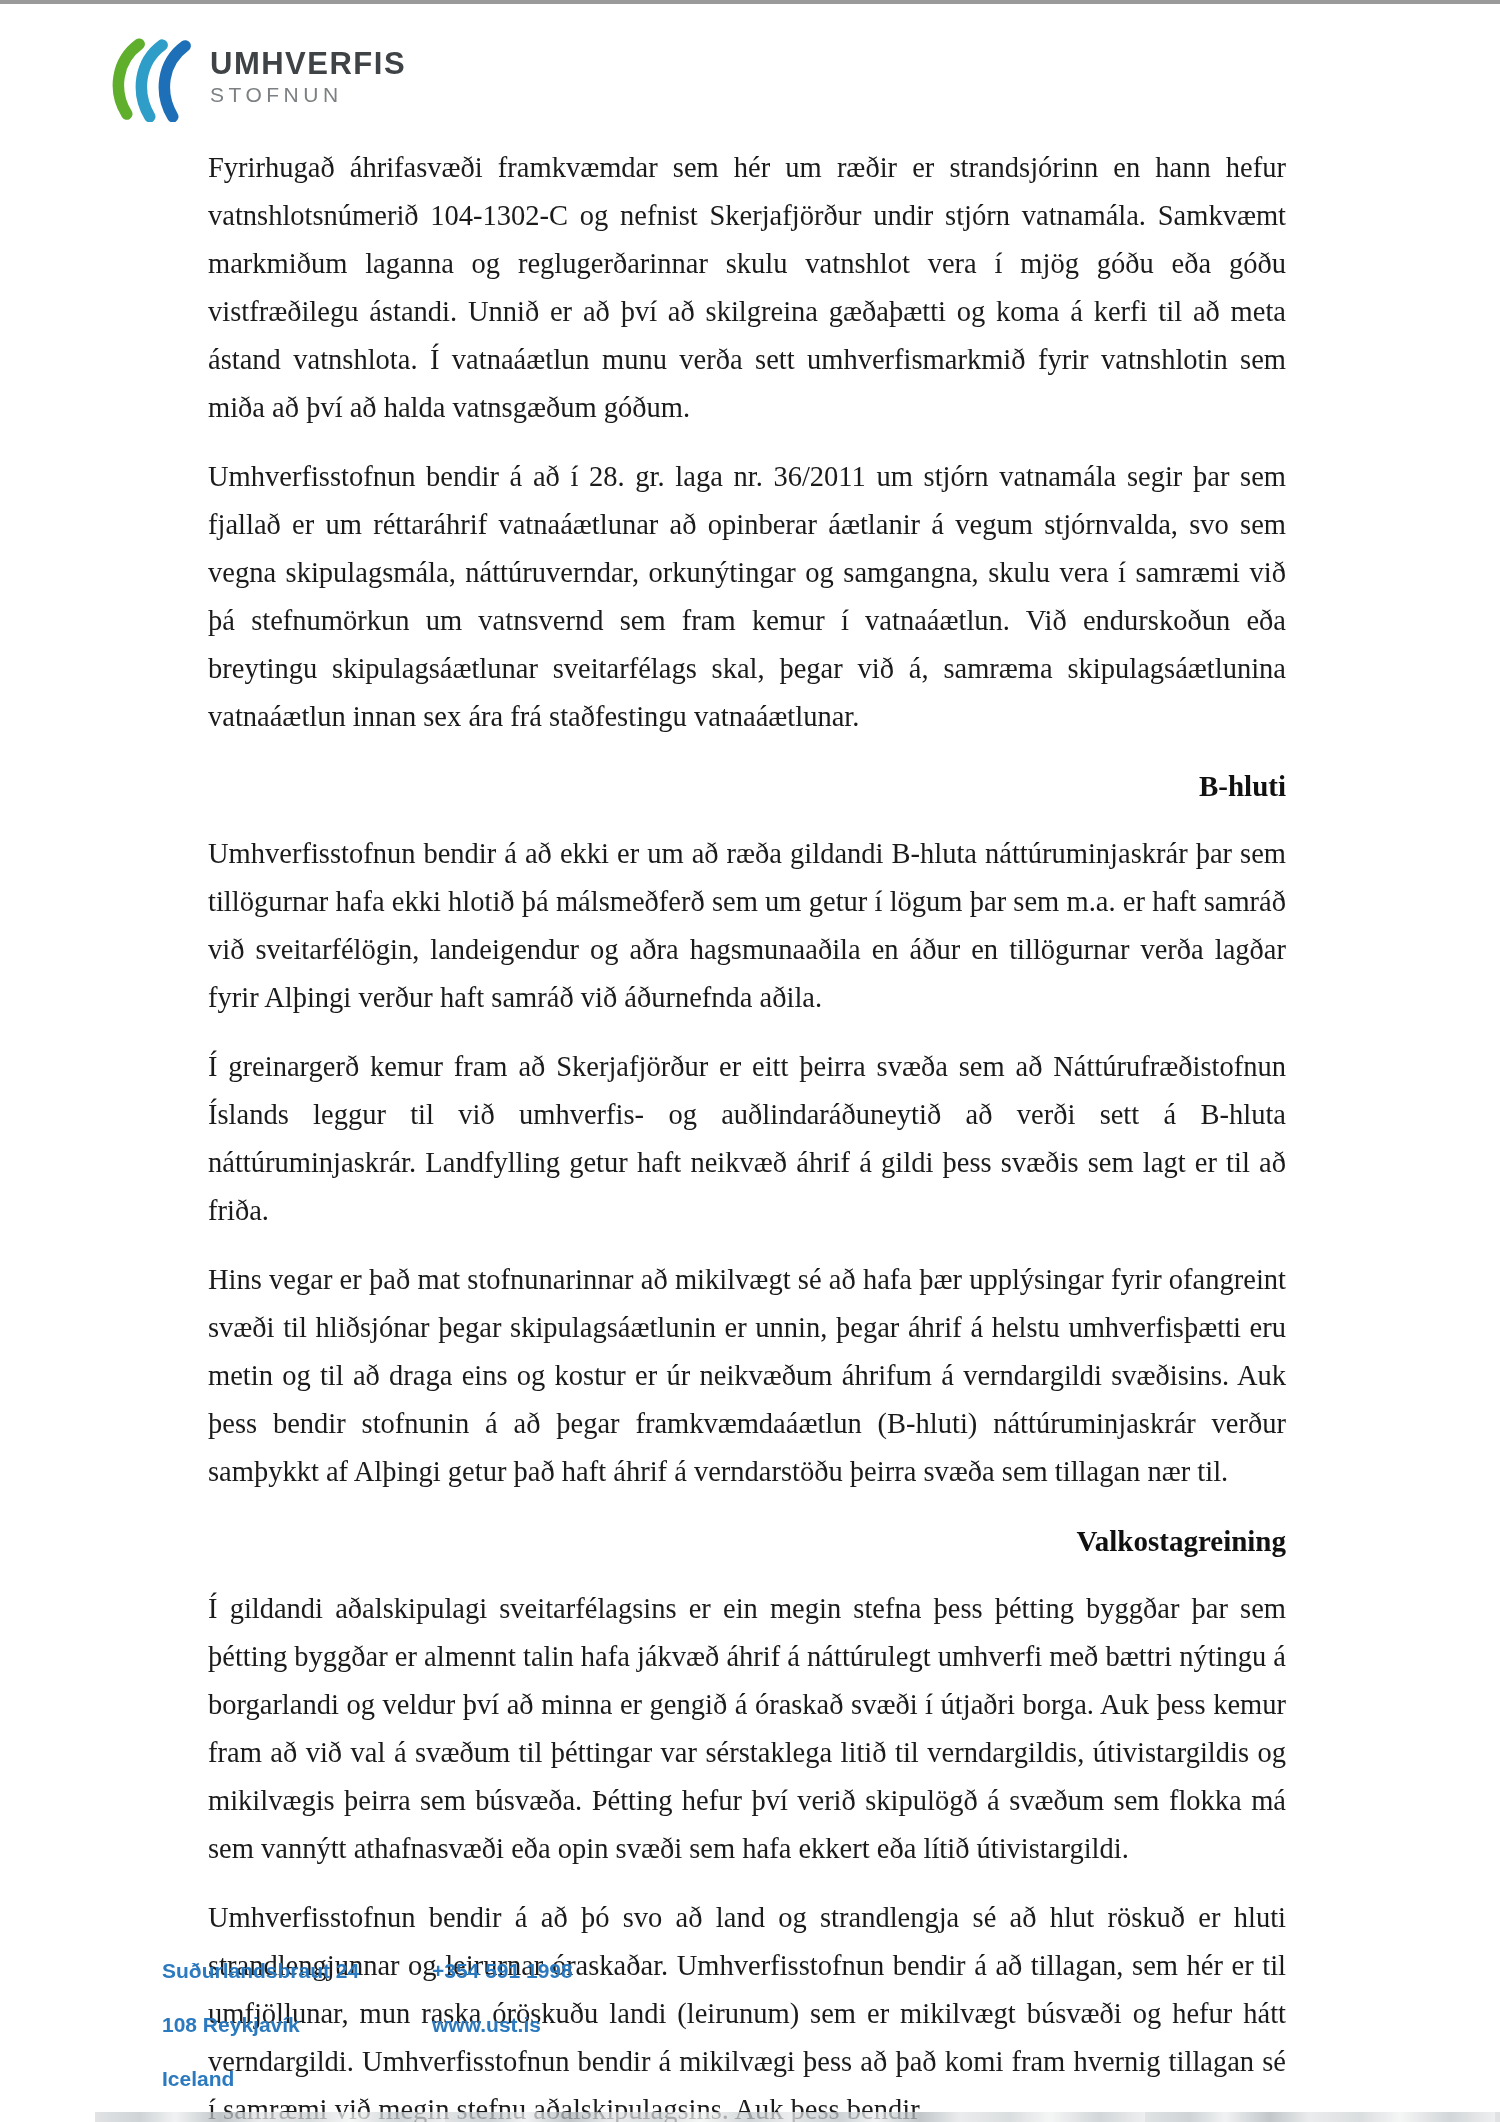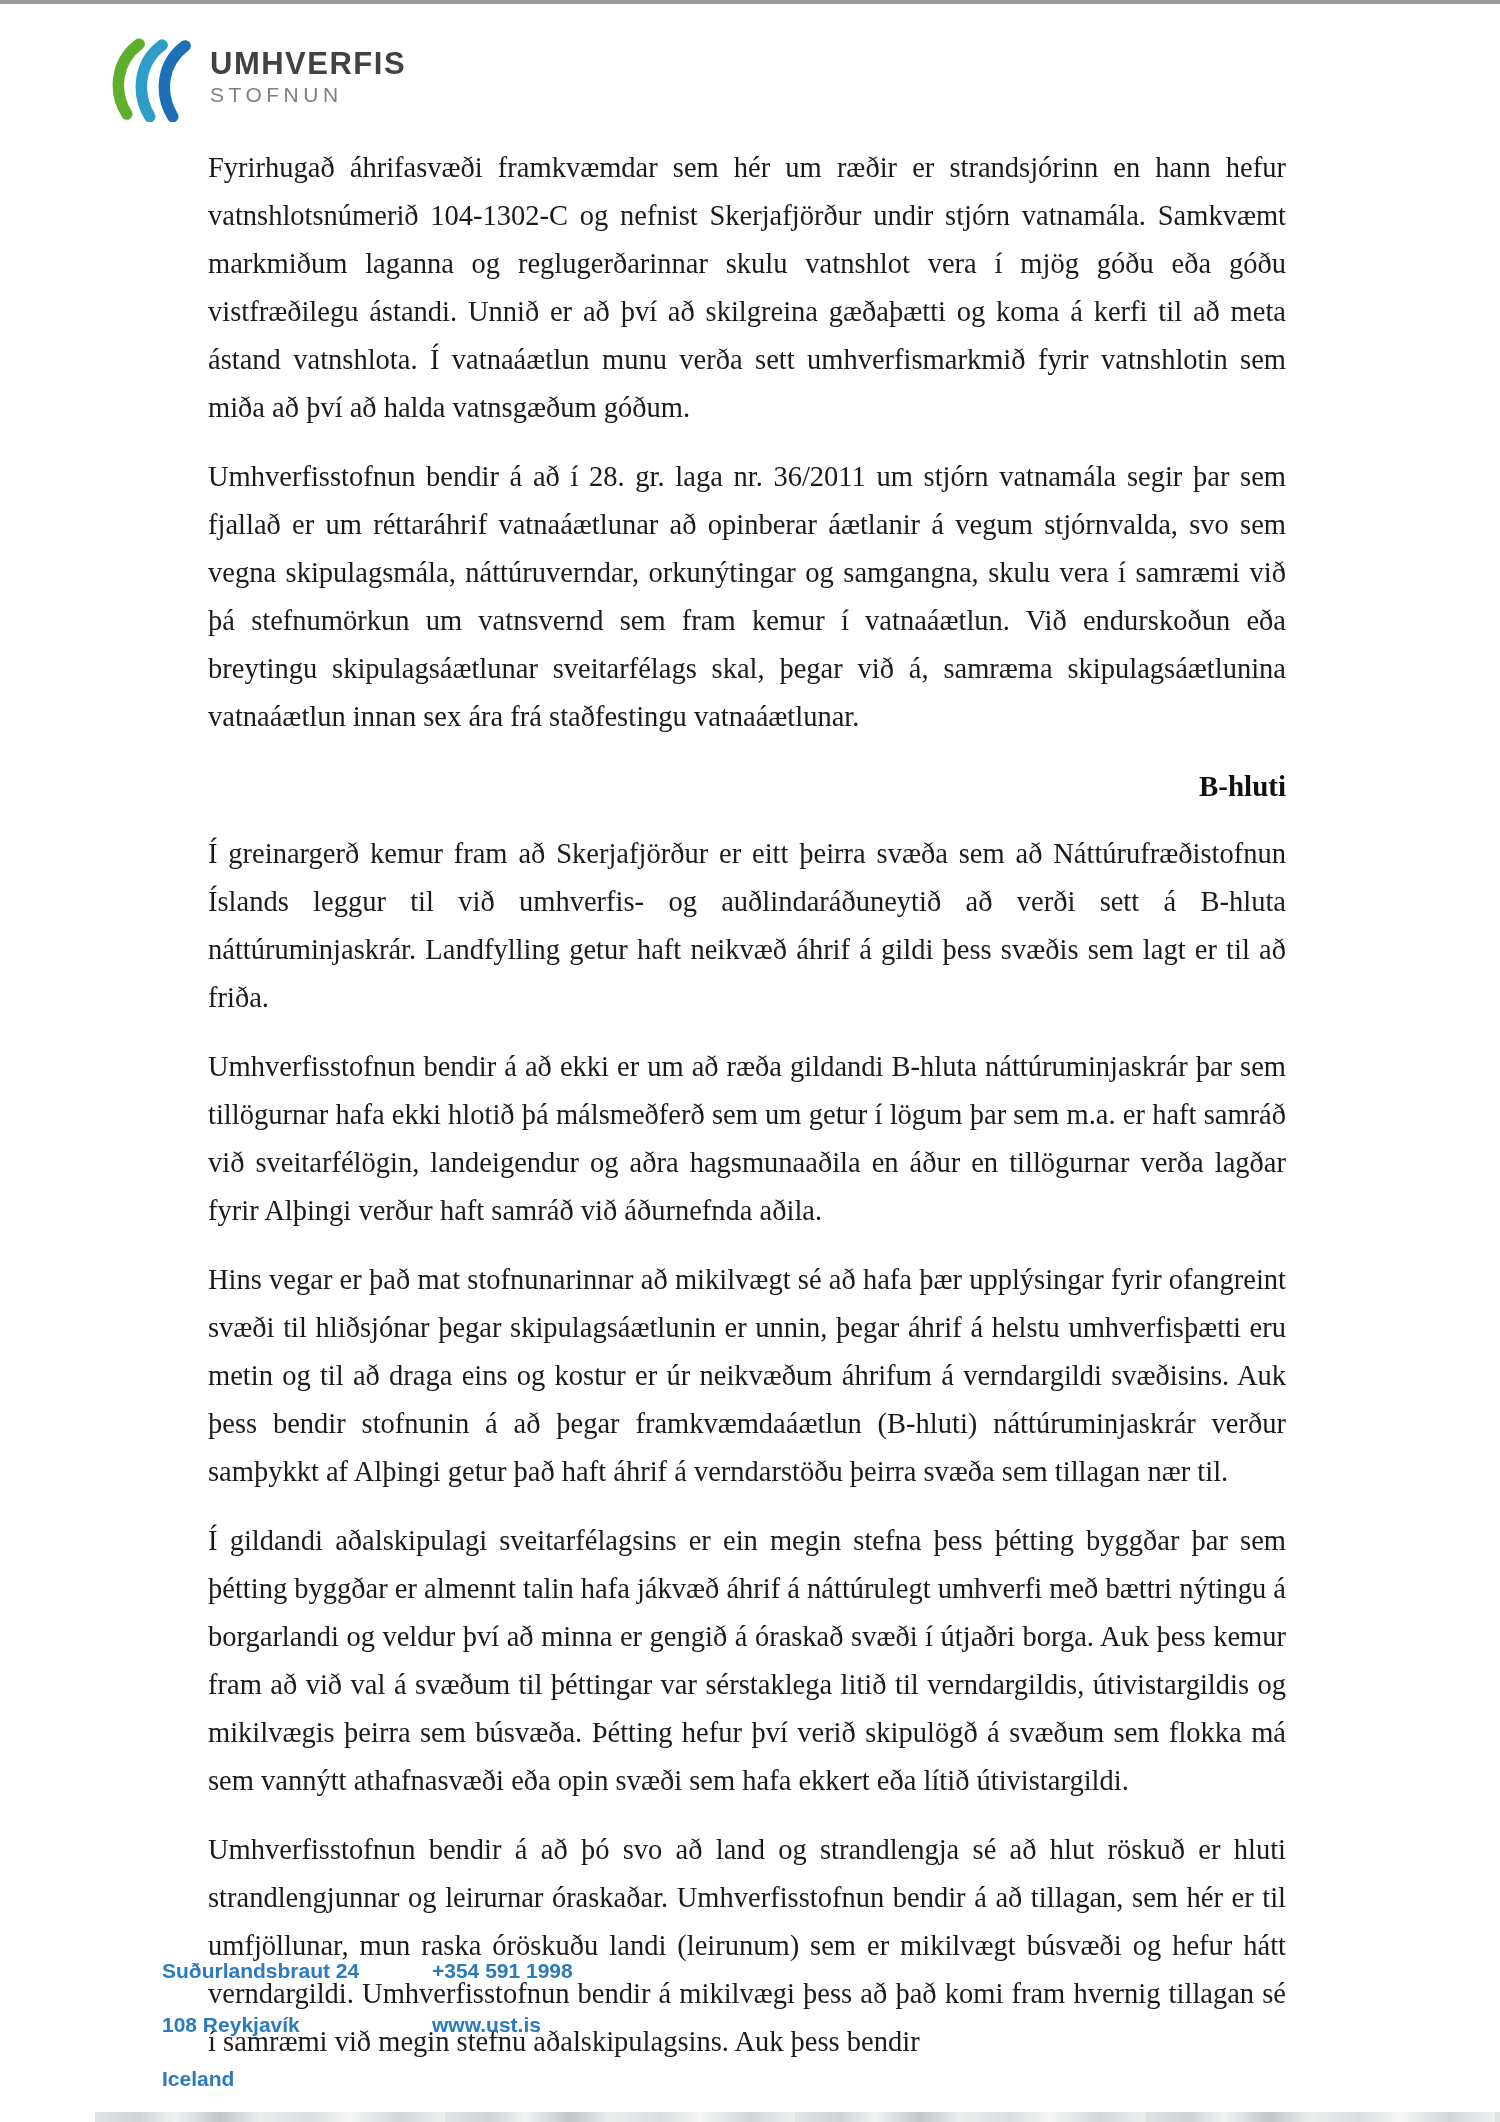--- a/index.html
+++ b/index.html
@@ -121,24 +121,25 @@
       <div class="logo-line1">UMHVERFIS</div>
       <div class="logo-line2">STOFNUN</div>
     </div>
   </header>
 
   <main class="body-text">
     <p class="para">Fyrirhugað áhrifasvæði framkvæmdar sem hér um ræðir  er strandsjórinn en hann hefur vatnshlotsnúmerið 104-1302-C og nefnist Skerjafjörður undir stjórn vatnamála. Samkvæmt markmiðum laganna og reglugerðarinnar skulu vatnshlot vera í mjög góðu eða góðu vistfræðilegu ástandi. Unnið er að því að skilgreina gæðaþætti og koma á kerfi til að meta ástand vatnshlota. Í vatnaáætlun munu verða sett umhverfismarkmið fyrir vatnshlotin sem miða að því að halda vatnsgæðum góðum.</p>
     <p class="para">Umhverfisstofnun bendir á að í 28. gr. laga nr. 36/2011 um stjórn vatnamála segir þar sem fjallað er um réttaráhrif vatnaáætlunar að opinberar áætlanir á vegum stjórnvalda, svo sem vegna skipulagsmála, náttúruverndar, orkunýtingar og samgangna, skulu vera í samræmi við þá stefnumörkun um vatnsvernd sem fram kemur í vatnaáætlun. Við endurskoðun eða breytingu skipulagsáætlunar sveitarfélags skal, þegar við á, samræma skipulagsáætlunina vatnaáætlun innan sex ára frá staðfestingu vatnaáætlunar.</p>
 
     <h2 class="heading">B-hluti</h2>
+    <p class="para">Umhverfisstofnun bendir á að ekki er um að ræða gildandi B-hluta náttúruminjaskrár þar sem tillögurnar hafa ekki hlotið þá málsmeðferð sem um getur í lögum þar sem m.a. er haft samráð við sveitarfélögin, landeigendur og aðra hagsmunaaðila en áður en tillögurnar verða lagðar fyrir Alþingi verður haft samráð við áðurnefnda aðila.</p>
     <p class="para">Í greinargerð kemur fram að Skerjafjörður er eitt þeirra svæða sem að Náttúrufræðistofnun Íslands leggur til við umhverfis- og auðlindaráðuneytið að verði sett á B-hluta náttúruminjaskrár. Landfylling getur haft neikvæð áhrif á gildi þess svæðis sem lagt er til að friða.</p>
-    <p class="para">Umhverfisstofnun bendir á að ekki er um að ræða gildandi B-hluta náttúruminjaskrár þar sem tillögurnar hafa ekki hlotið þá málsmeðferð sem um getur í lögum þar sem m.a. er haft samráð við sveitarfélögin, landeigendur og aðra hagsmunaaðila en áður en tillögurnar verða lagðar fyrir Alþingi verður haft samráð við áðurnefnda aðila.</p>
     <p class="para">Hins vegar er það  mat stofnunarinnar að mikilvægt sé að hafa þær upplýsingar fyrir ofangreint svæði til hliðsjónar þegar skipulagsáætlunin er unnin, þegar áhrif á helstu umhverfisþætti eru metin og til að draga eins og kostur er úr neikvæðum áhrifum á verndargildi svæðisins. Auk þess bendir stofnunin á að þegar framkvæmdaáætlun (B-hluti) náttúruminjaskrár verður samþykkt af Alþingi getur það haft áhrif á verndarstöðu þeirra svæða sem tillagan nær til.</p>
 
+    <h2 class="heading">Valkostagreining</h2>
     <p class="para">Í gildandi aðalskipulagi sveitarfélagsins er ein megin stefna þess þétting byggðar þar sem þétting byggðar er almennt talin hafa jákvæð áhrif á náttúrulegt umhverfi með bættri nýtingu á borgarlandi og veldur því að minna er gengið á óraskað svæði í útjaðri borga. Auk þess kemur fram að við val á svæðum til þéttingar var sérstaklega litið til verndargildis, útivistargildis og mikilvægis þeirra sem búsvæða. Þétting hefur því verið skipulögð á svæðum sem flokka má sem vannýtt athafnasvæði eða opin svæði sem hafa ekkert eða lítið útivistargildi.</p>
     <p class="para">Umhverfisstofnun bendir á að þó svo að land og strandlengja sé að hlut röskuð er hluti strandlengjunnar og leirurnar óraskaðar. Umhverfisstofnun bendir á að tillagan, sem hér er til umfjöllunar, mun raska óröskuðu landi (leirunum) sem er mikilvægt búsvæði og hefur hátt verndargildi.  Umhverfisstofnun bendir á mikilvægi þess að það komi fram hvernig tillagan sé í samræmi við megin stefnu aðalskipulagsins. Auk þess bendir</p>
   </main>
 
   <footer>
     <div class="footer-address">
       <span class="footer-line">Suðurlandsbraut 24</span>
       <span class="footer-line">108 Reykjavík</span>
       <span class="footer-line">Iceland</span>
     </div>

